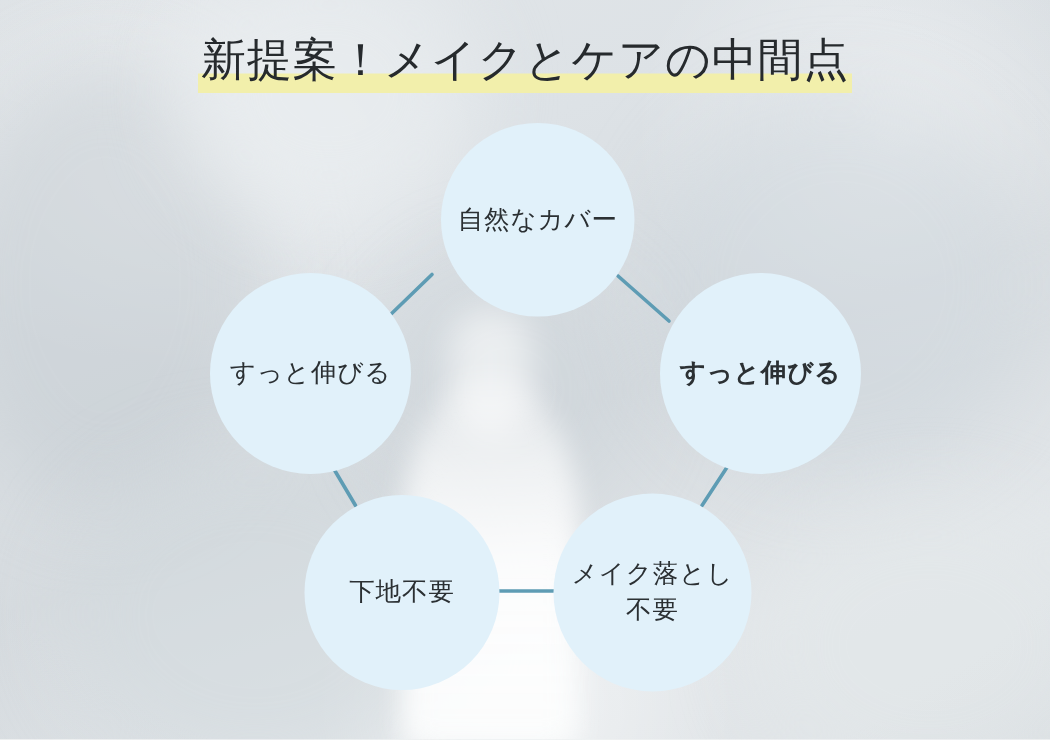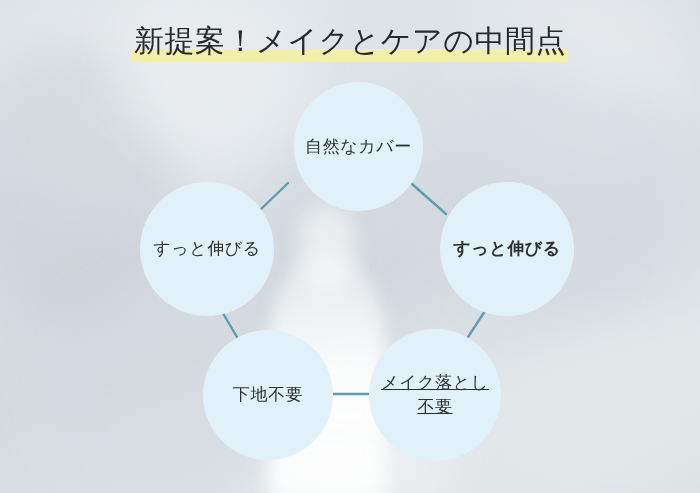--- a/index.html
+++ b/index.html
@@ -128,21 +128,21 @@
     letter-spacing: 0.6px;
     font-weight: 400;
     box-sizing: border-box;
   }
   .node .node-label { display: block; white-space: pre-line; }
 
   .node-top        { left: 294px; top:  82px; width: 129px; height: 129px; }
   .node-left       { left: 140px; top: 182px; width: 134px; height: 134px; }
   .node-right      { left: 440px; top: 182px; width: 134px; height: 134px; font-weight: bold; }
   .node-bottomleft { left: 203px; top: 330px; width: 130px; height: 130px; }
-  .node-bottomright{ left: 369px; top: 329px; width: 132px; height: 132px; text-decoration: underline; }
+  .node-bottomright{ left: 369px; top: 329px; width: 132px; height: 132px; }
 </style>
 </head>
 <body>
 
 <div id="slide">
 
   <div class="bg-base"></div>
   <div class="bg-blob blob-a"></div>
   <div class="bg-blob blob-b"></div>
   <div class="bg-blob blob-c"></div>

